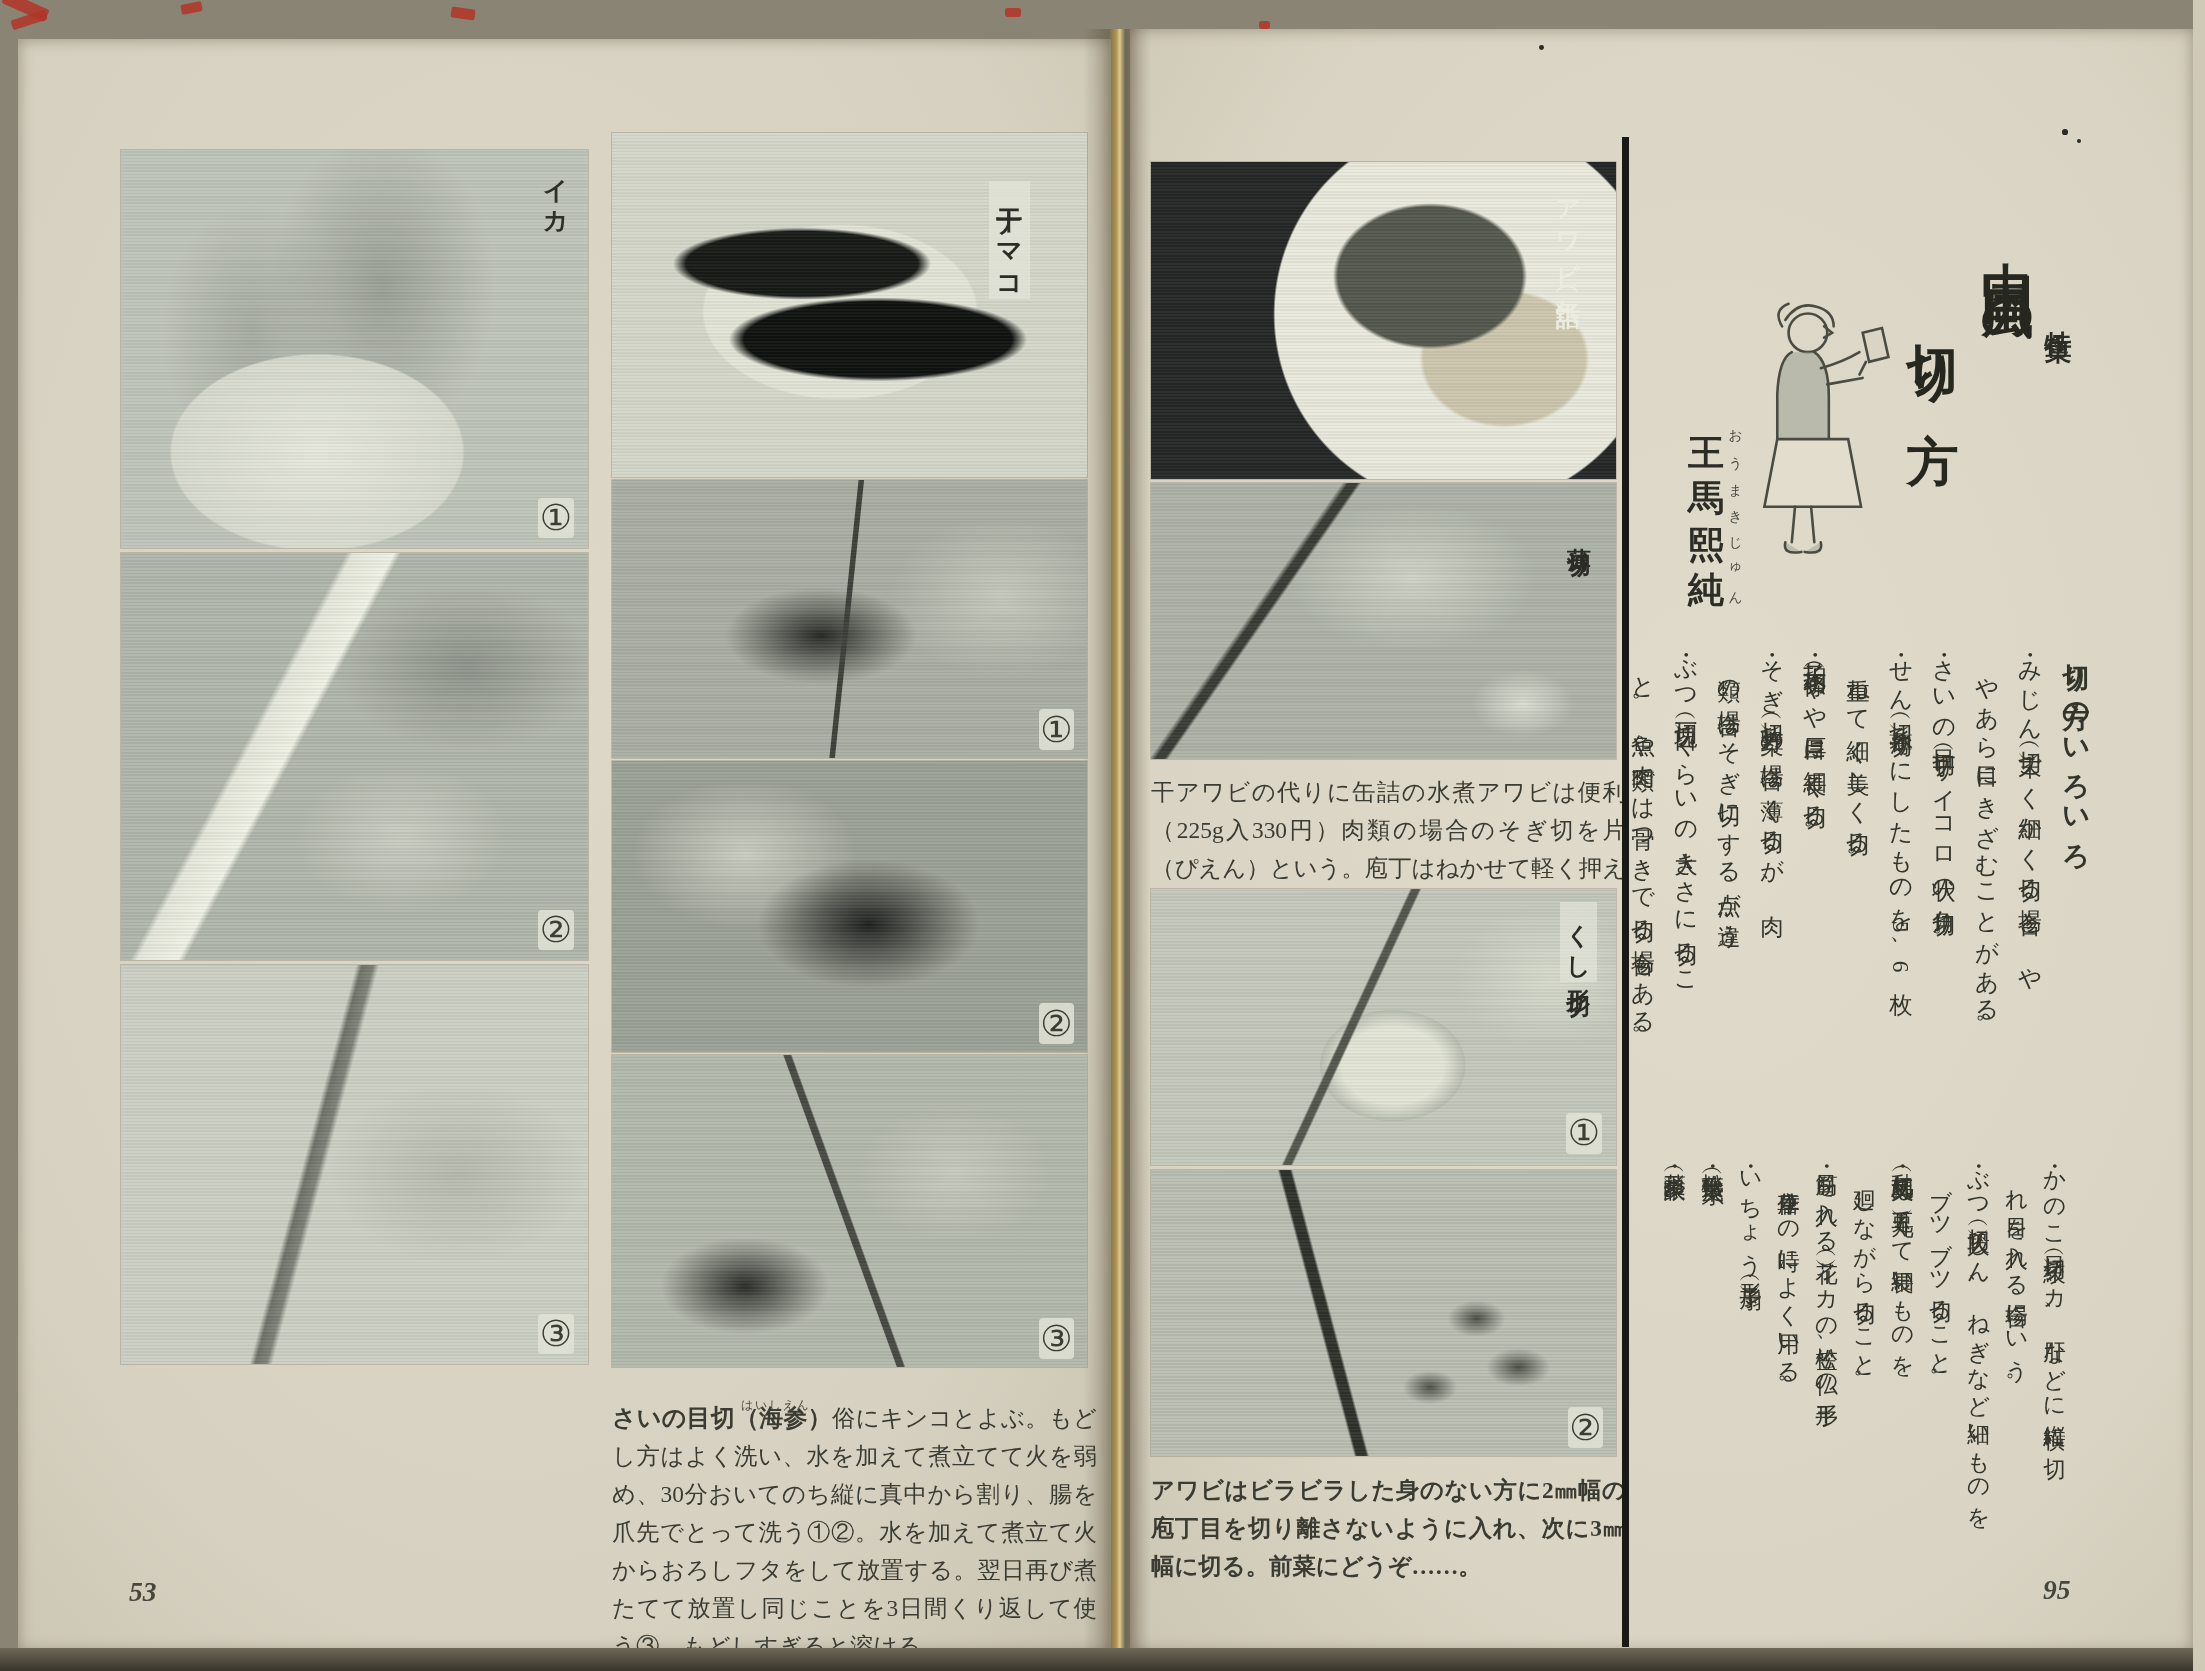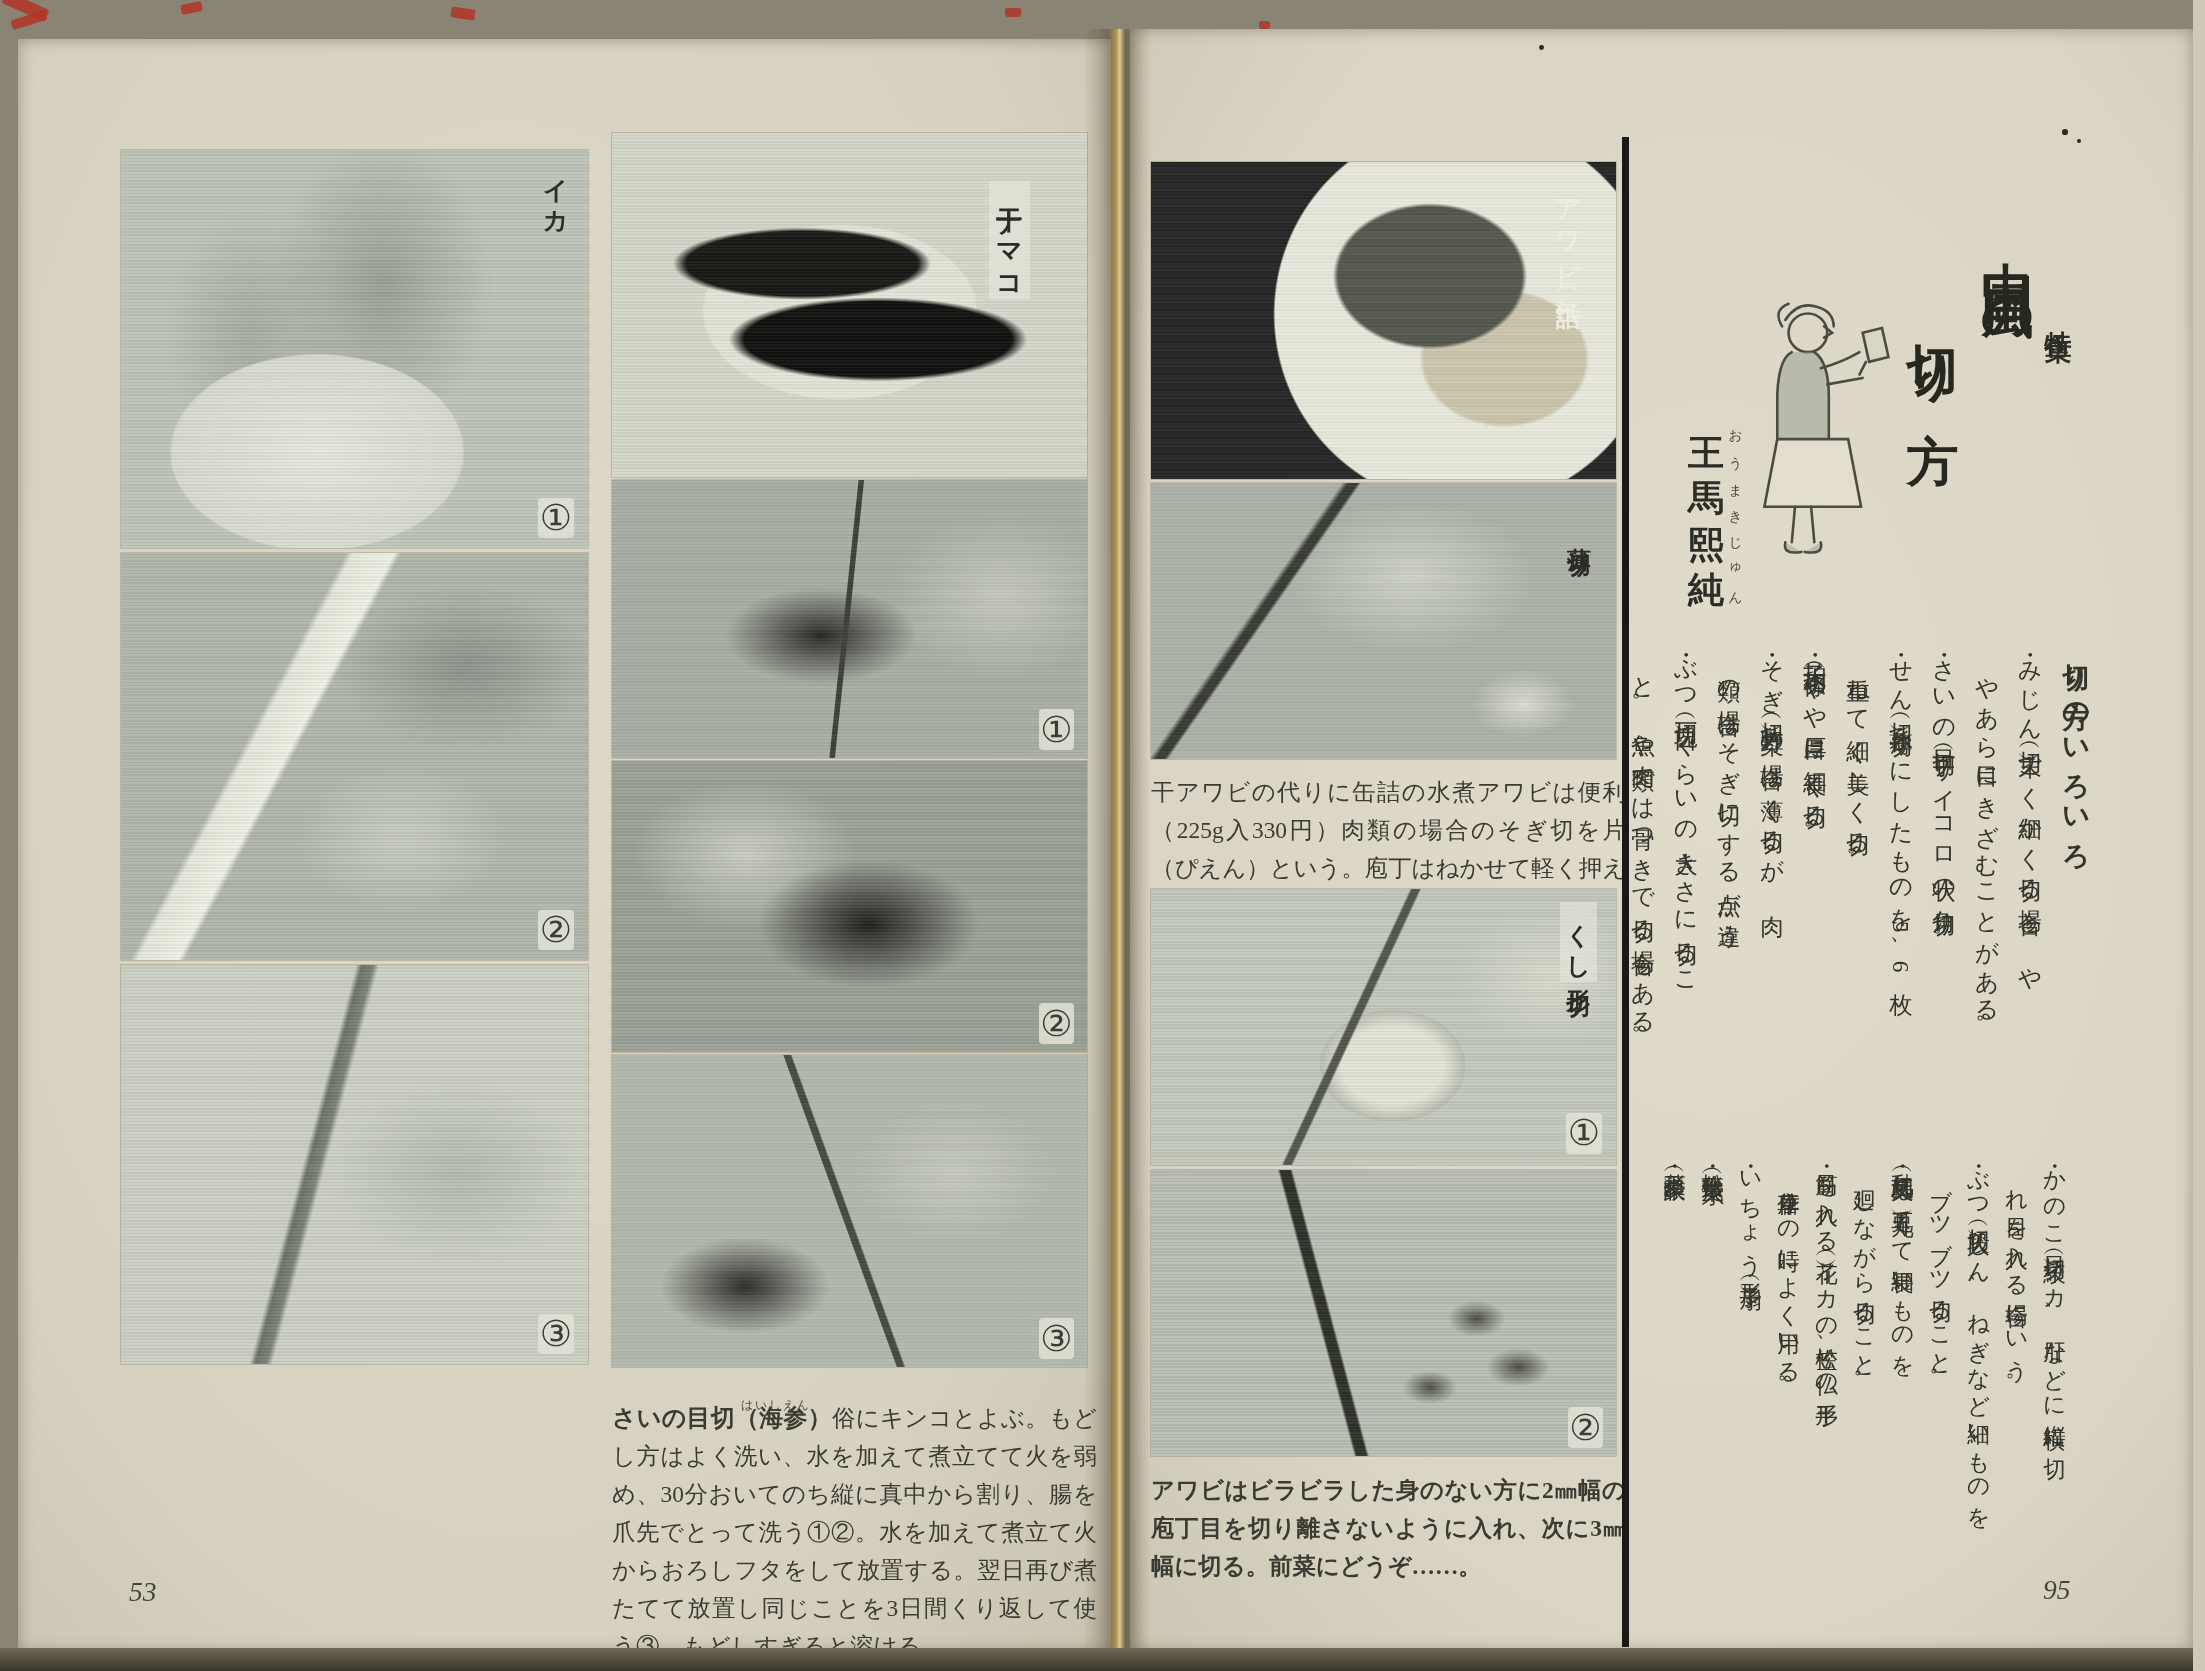--- a/index.html
+++ b/index.html
@@ -17,21 +17,21 @@
   .right-edge{position:absolute;left:2193px;top:0;width:12px;height:1671px;background:#cfc9b8;}
   .photo{position:absolute;overflow:hidden;box-shadow:0 0 0 0.8px rgba(60,60,50,.25);}
   .photo::after{content:"";position:absolute;inset:0;pointer-events:none;
     background:repeating-linear-gradient(0deg,rgba(255,255,255,.045) 0 1.6px,rgba(0,0,0,.045) 1.6px 3.2px);}
   .vlabel{position:absolute;writing-mode:vertical-rl;font-weight:bold;letter-spacing:4px;z-index:3;}
   .step{position:absolute;font-size:36px;line-height:1;z-index:3;color:#3c3e36;
     background:rgba(224,227,213,.85);border-radius:4px;padding:2.4px 1.6px;}
   .caption{position:absolute;font-size:23.4px;line-height:38px;text-align:justify;color:#3a3b32;}
   .caption .lead{font-weight:bold;font-size:24px;}
   .cap-ruby{position:absolute;font-size:12px;letter-spacing:1.6px;color:#4a4b42;top:-13px;}
-  .pagenum{position:absolute;font-size:27.5px;font-style:italic;color:#45463c;}
+  .pagenum{position:absolute;font-size:27.5px;font-style:italic;color:#45463c;font-weight:bold;}
   .rule-black{position:absolute;left:1622px;top:137px;width:7.3px;height:1510px;background:#191a16;}
   .series{position:absolute;left:2040px;top:309px;writing-mode:vertical-rl;text-orientation:upright;
     font-size:27px;font-weight:bold;letter-spacing:6.5px;color:#2c2d26;}
   .title-col{position:absolute;writing-mode:vertical-rl;font-size:52px;font-weight:bold;
     letter-spacing:14.5px;color:#26271f;}
   .t1{left:1972px;top:220px;}
   .t2{left:1897px;top:301px;}
   .author{position:absolute;left:1681px;top:408px;writing-mode:vertical-rl;font-size:36px;
     font-weight:bold;letter-spacing:45px;color:#2c2d26;}
   .author-kana{position:absolute;left:1726px;top:420px;writing-mode:vertical-rl;font-size:13.7px;

